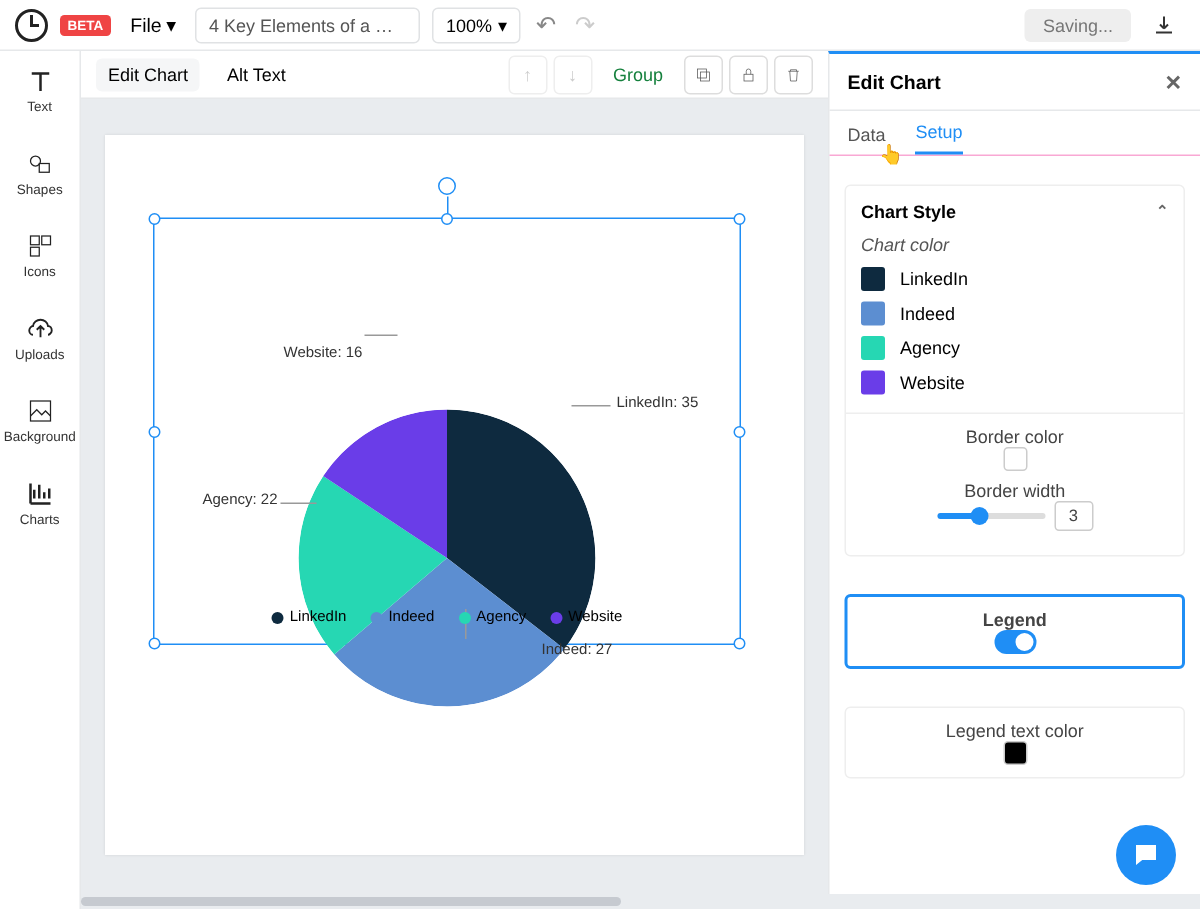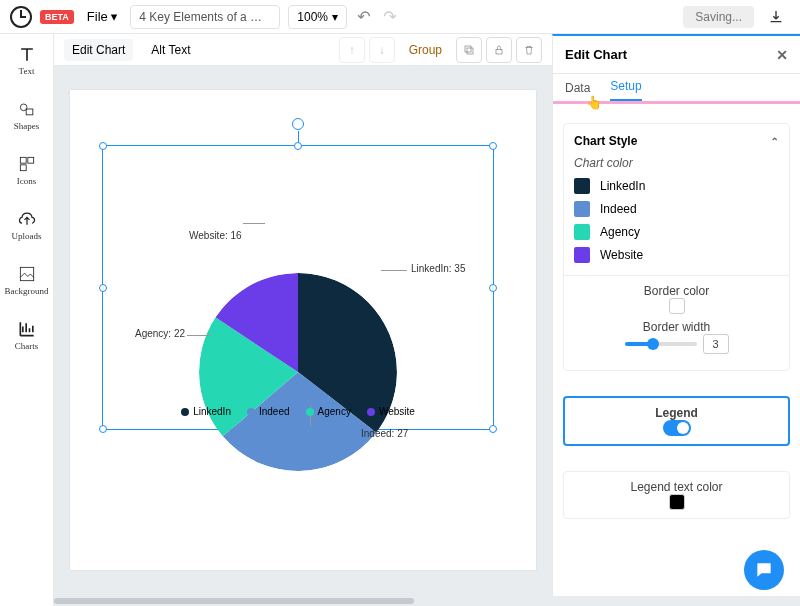--- a/index.html
+++ b/index.html
@@ -18,31 +18,31 @@
 .redo { color: #ccc; }
 .spacer { flex: 1; }
 .saving { background: #eee; color: #777; font-size: 12px; padding: 4px 12px; border-radius: 4px; }
 .dl { width: 28px; height: 28px; display: flex; align-items: center; justify-content: center; cursor: pointer; }
 
 .workarea { display: flex; height: calc(606px - 34px); }
 
 .left-tools { width: 54px; border-right: 1px solid #e6e8ea; padding-top: 10px; display: flex; flex-direction: column; align-items: center; gap: 15px; }
 .tool { display: flex; flex-direction: column; align-items: center; gap: 2px; width: 48px; height: 40px; cursor: pointer; }
 .tool .ticon { width: 20px; height: 20px; }
-.tool span { font-size: 9px; color: #333; font-family: Liberation Serif, serif; }
+.tool span { font-size: 9px; color: #333; }
 
 .center { flex: 1; display: flex; flex-direction: column; min-width: 0; }
 .subtoolbar { height: 32px; border-bottom: 1px solid #e6e8ea; display: flex; align-items: center; padding: 0 10px; gap: 10px; font-size: 12px; }
 .tab-btn { padding: 4px 8px; cursor: pointer; }
 .tab-btn.active { background: #f5f6f7; border-radius: 4px; }
 .sub-spacer { flex: 1; }
 .sq-btn { width: 26px; height: 26px; border: 1px solid #ddd; border-radius: 4px; display: flex; align-items: center; justify-content: center; cursor: pointer; color: #555; }
 .sq-btn.disabled { color: #ccc; border-color: #eee; cursor: default; }
 .grp { display: flex; gap: 4px; }
-.group-lbl { font-size: 12px; color: #a16207; padding: 0 4px; }
+.group-lbl { font-size: 12px; color: #15803d; padding: 0 4px; }
 
 .canvas-wrap { flex: 1; background: #e9ecef; overflow: hidden; position: relative; padding: 24px 14px; }
 .page { background: #fff; width: 466px; height: 480px; margin: 0 auto; position: relative; box-shadow: 0 0 2px rgba(0,0,0,.1); }
 
 .sel-box { position: absolute; left: 32px; top: 55px; width: 392px; height: 285px; border: 1px solid #1f8ef5; }
 .handle { position: absolute; width: 8px; height: 8px; background: #fff; border: 1px solid #1f8ef5; border-radius: 50%; }
 .h-tl { left: -4px; top: -4px; } .h-tm { left: 50%; top: -4px; margin-left: -4px; } .h-tr { right: -4px; top: -4px; }
 .h-ml { left: -4px; top: 50%; margin-top: -4px; } .h-mr { right: -4px; top: 50%; margin-top: -4px; }
 .h-bl { left: -4px; bottom: -4px; } .h-bm { left: 50%; bottom: -4px; margin-left: -4px; } .h-br { right: -4px; bottom: -4px; }
 .rot { position: absolute; left: 50%; top: -28px; margin-left: -6px; width: 12px; height: 12px; border: 1px solid #1f8ef5; border-radius: 50%; background: #fff; }
@@ -51,21 +51,21 @@
 .piewrap { position: absolute; left: 50%; top: 127px; transform: translateX(-50%); width: 198px; height: 198px; border-radius: 50%; overflow: hidden; }
 .legend-row { position: absolute; bottom: 12px; left: 0; right: 0; display: flex; justify-content: center; gap: 16px; font-size: 10px; }
 .leg { display: flex; align-items: center; gap: 4px; }
 .sw { width: 8px; height: 8px; border-radius: 50%; }
 .datalabel { position: absolute; font-size: 10px; color: #333; white-space: nowrap; }
 .dline { position: absolute; background: #999; }
 
 .rightpanel { width: 248px; border-left: 1px solid #e6e8ea; border-top: 2px solid #1f8ef5; display: flex; flex-direction: column; background: #fff; }
 .rp-head { height: 38px; padding: 0 12px; display: flex; align-items: center; border-bottom: 1px solid #e6e8ea; font-size: 13px; font-weight: 600; }
 .rp-head .x { margin-left: auto; font-size: 14px; cursor: pointer; color: #666; }
-.rp-tabs { display: flex; height: 30px; padding: 0 12px; border-bottom: 3px solid #f9a8d4; gap: 20px; align-items: flex-end; font-size: 12px; }
+.rp-tabs { display: flex; height: 30px; padding: 0 12px; border-bottom: 1px solid #f9a8d4; gap: 20px; align-items: flex-end; font-size: 12px; }
 .rp-tab { padding: 0 0 6px 0; cursor: pointer; color: #555; }
 .rp-tab.active { color: #1f8ef5; border-bottom: 2px solid #1f8ef5; font-weight: 500; }
 .rp-body { padding: 2px 10px; display: flex; flex-direction: column; gap: 8px; }
 .section { border: 1px solid #eee; border-radius: 4px; padding: 10px; margin-top: 17px; }
 .section-h { font-size: 12px; font-weight: 600; display: flex; align-items: center; }
 .section-h .chev { margin-left: auto; font-size: 10px; color: #666; }
 .section .lbl { font-size: 12px; color: #555; margin: 8px 0 6px; font-style: italic; }
 .color-item { display: flex; align-items: center; gap: 10px; font-size: 12px; margin: 3px 0; padding: 2px 0; }
 .swatch { width: 16px; height: 16px; border-radius: 2px; }
 .sep { border-top: 1px solid #eee; margin: 10px -10px 8px; }

